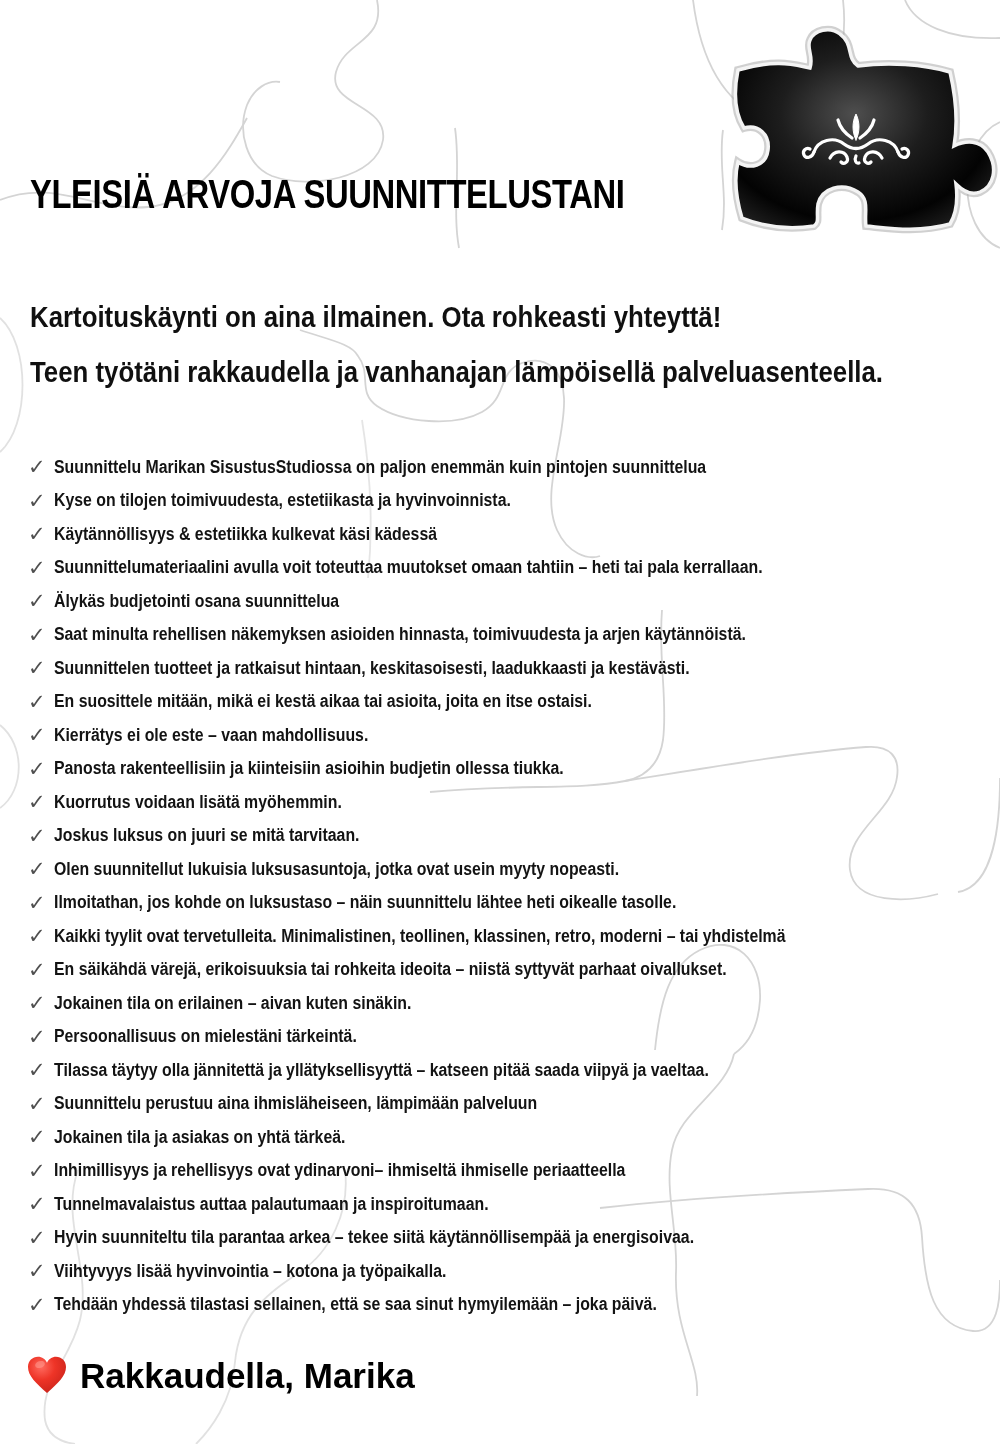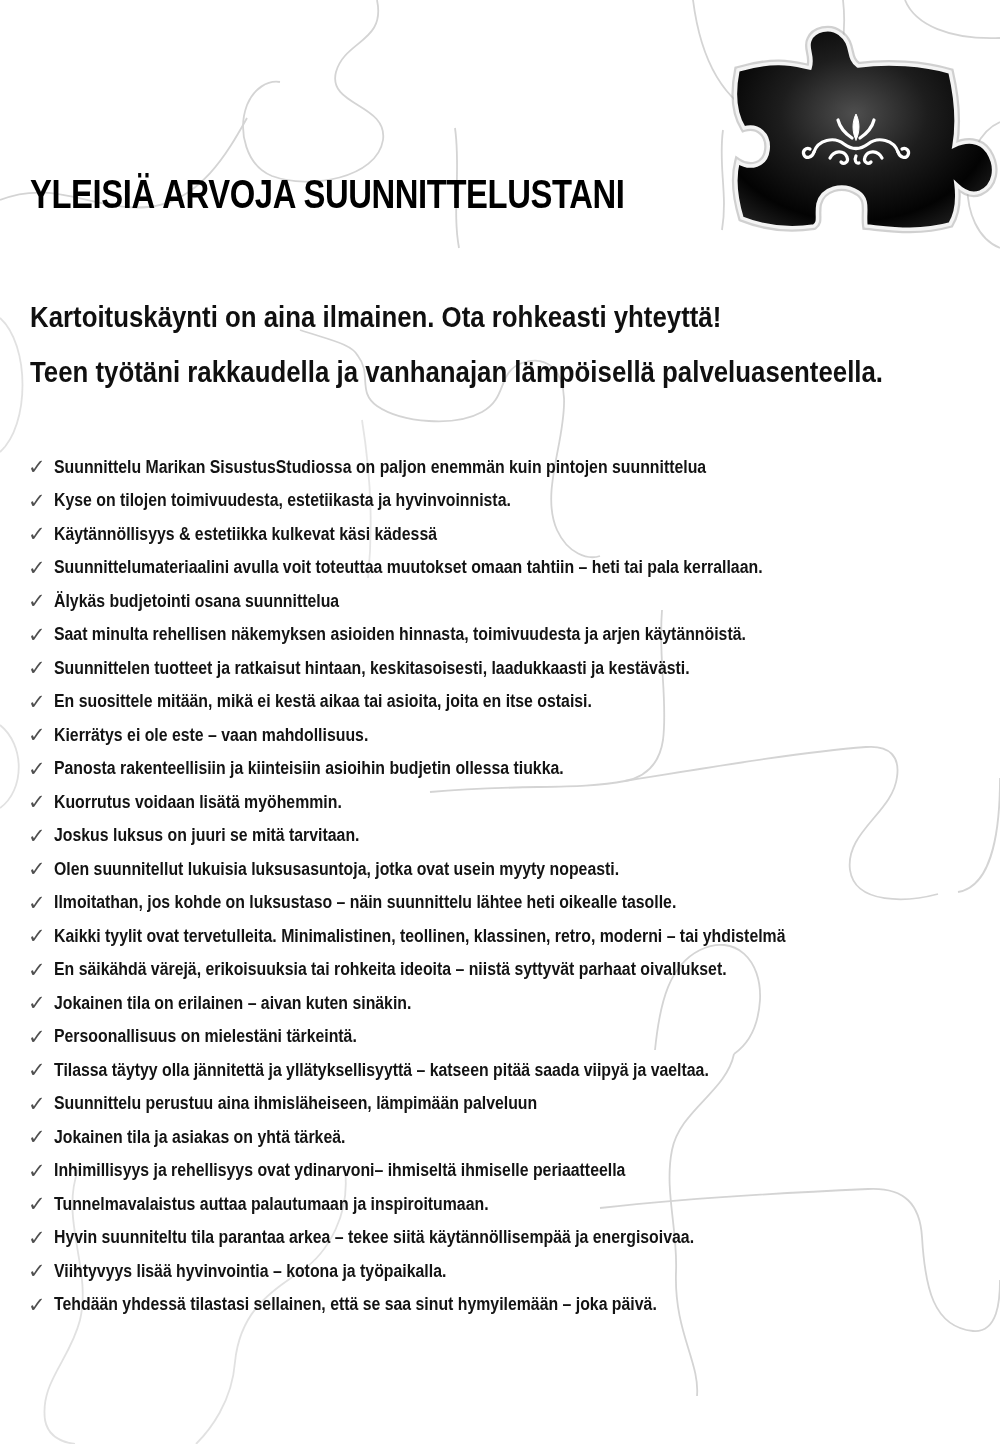--- a/index.html
+++ b/index.html
@@ -220,14 +220,28 @@
       <li>
         <span class="check">✓</span>
         <span class="item-text">Viihtyvyys lisää hyvinvointia – kotona ja työpaikalla.</span>
       </li>
       <li>
         <span class="check">✓</span>
         <span class="item-text">Tehdään yhdessä tilastasi sellainen, että se saa sinut hymyilemään – joka päivä.</span>
       </li>
     </ul>
 
+  <div class="signature">
+    <svg width="40" height="40" viewBox="0 0 40 40">
+      <defs>
+        <radialGradient id="hg" cx="35%" cy="28%" r="80%">
+          <stop offset="0%" stop-color="#ff6a5e"></stop>
+          <stop offset="45%" stop-color="#ee3427"></stop>
+          <stop offset="100%" stop-color="#c8231a"></stop>
+        </radialGradient>
+      </defs>
+      <path d="M 20,37 C 9,27 1,20 1,11 C 1,5 5.5,0.8 11,0.8 C 15,0.8 18.5,3.2 20,6.8 C 21.5,3.2 25,0.8 29,0.8 C 34.5,0.8 39,5 39,11 C 39,20 31,27 20,37 Z" fill="url(#hg)"></path>
+      <ellipse cx="13" cy="8.5" rx="5" ry="3.4" fill="#ff9d92" opacity="0.55" transform="rotate(-18 13 8.5)"></ellipse>
+    </svg>
+    <span class="sig-text">Rakkaudella, Marika</span>
+  </div>
 
 </div>
 
 </body></html>

